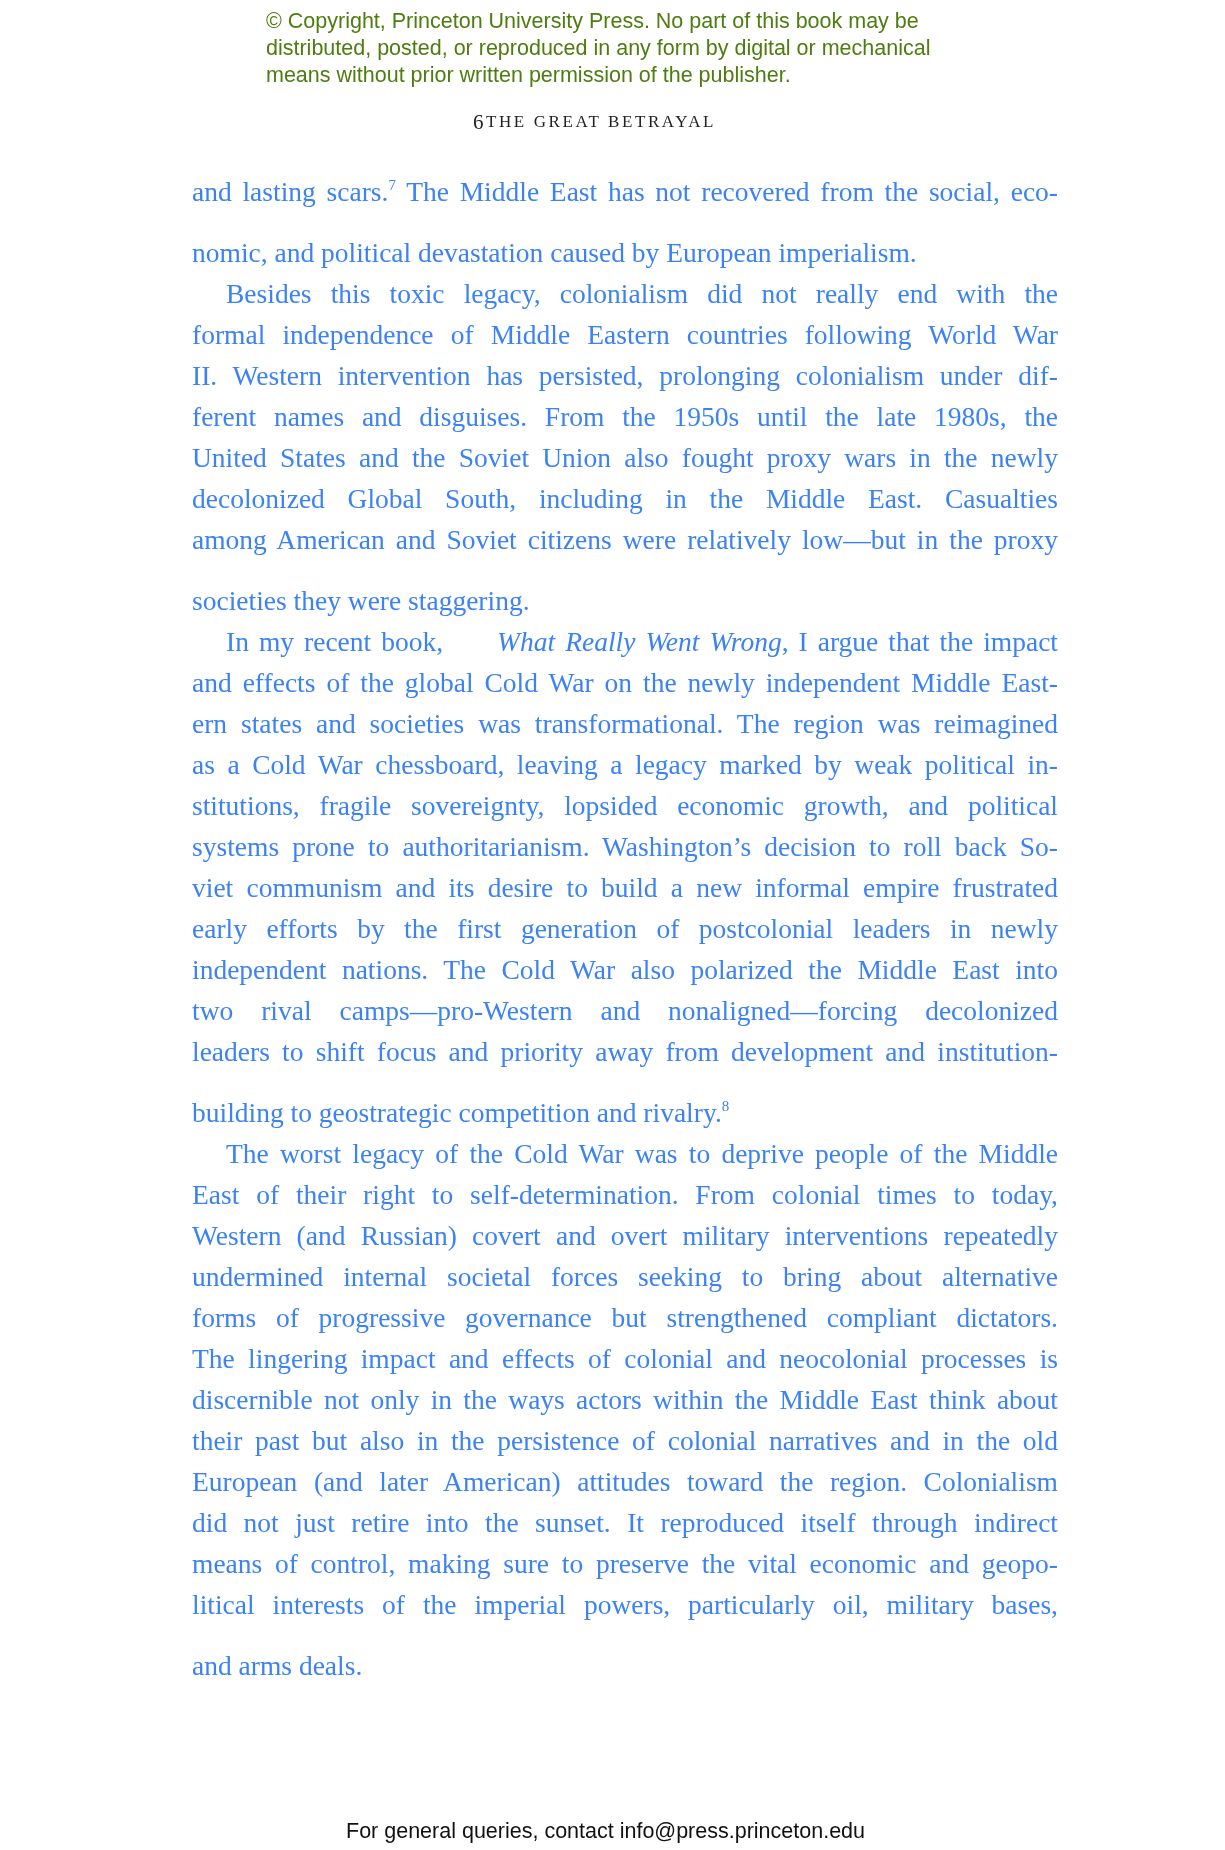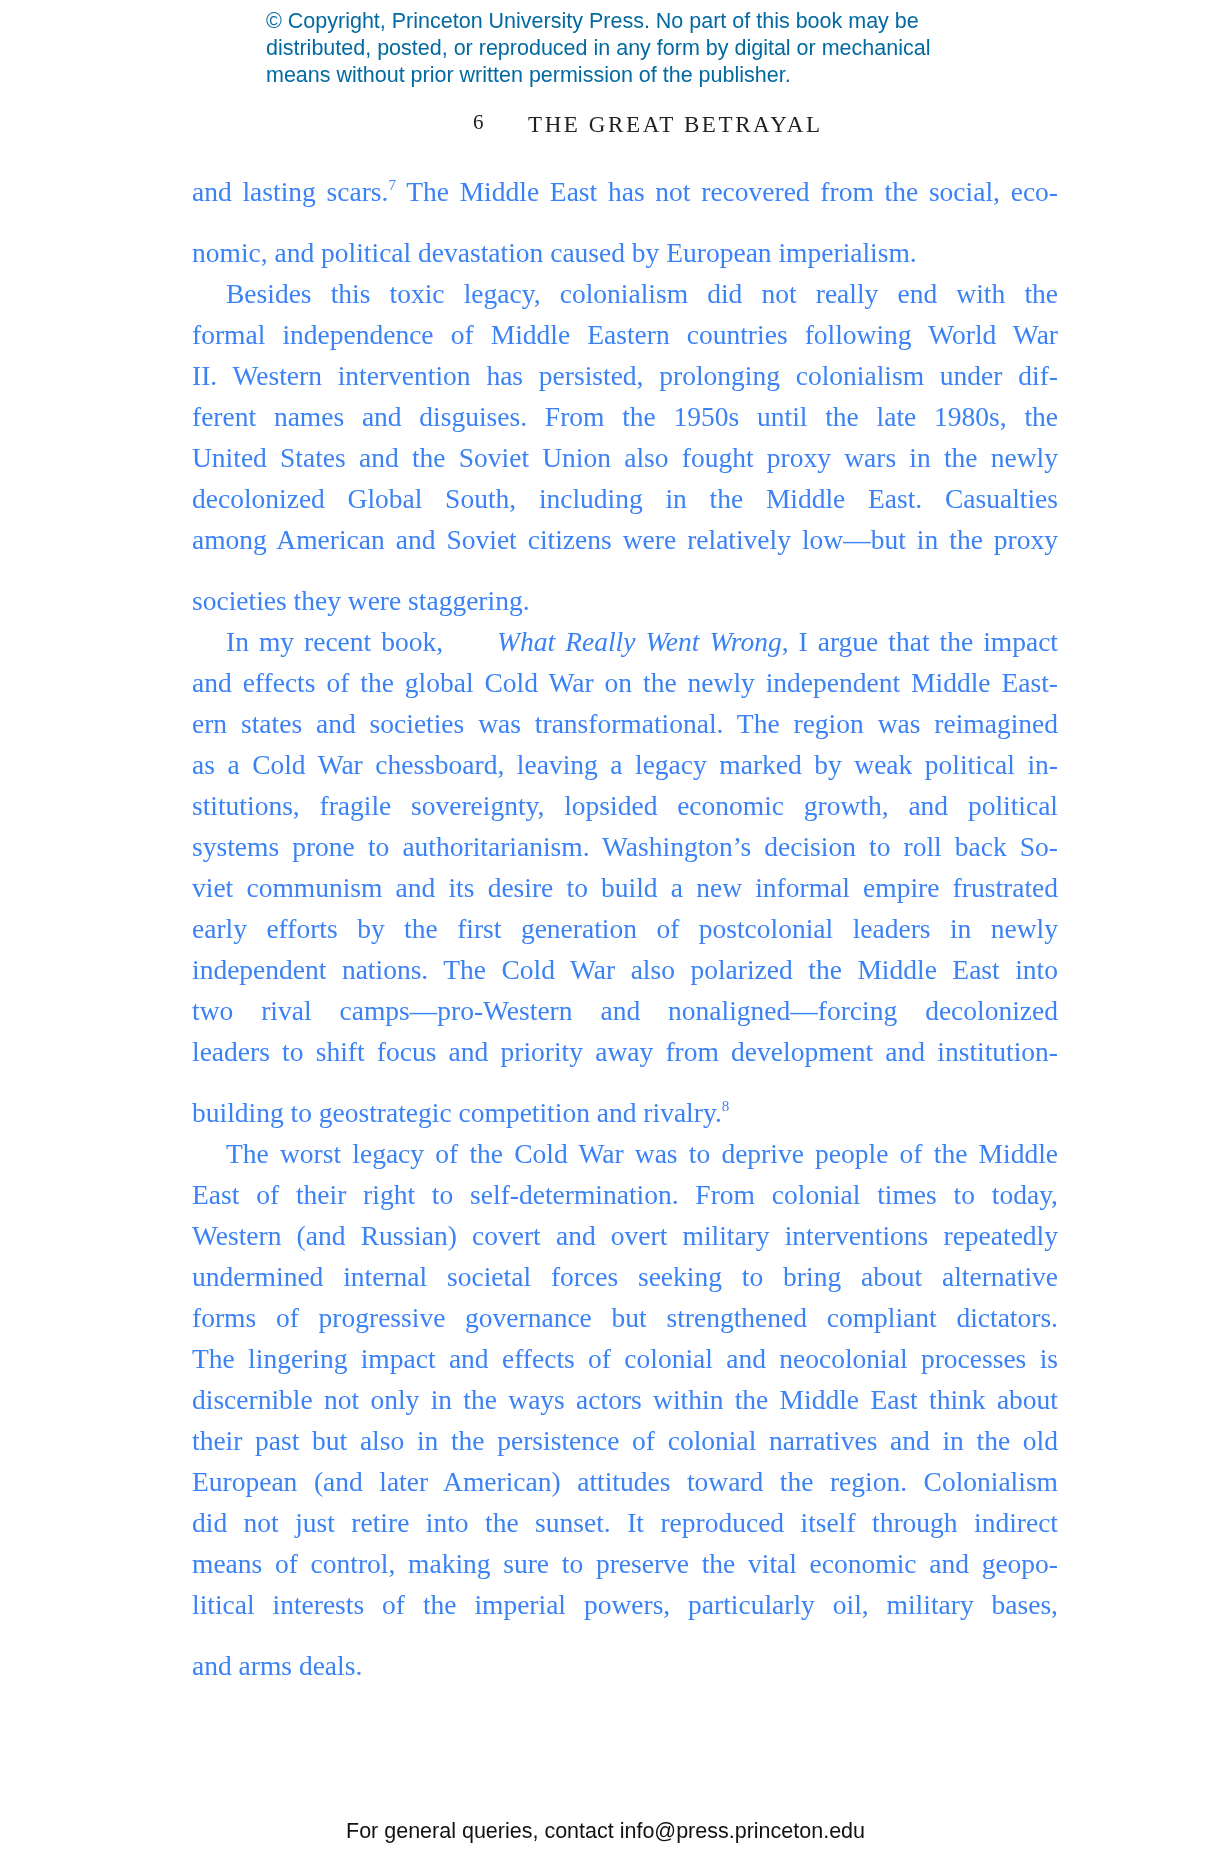--- a/index.html
+++ b/index.html
@@ -1,28 +1,28 @@
 <!DOCTYPE html>
 <html><head>
 <meta charset="utf-8">
 <style>
   html, body { margin: 0; padding: 0; background: #ffffff; }
   body { width: 1225px; height: 1850px; position: relative; overflow: hidden; }
   .copyright {
     position: absolute; left: 266px; top: 8px; width: 760px;
     font-family: "Liberation Sans", sans-serif; font-size: 21.5px; line-height: 27px;
-    color: #0369a1;
+    color: #4d7c0f;
   }
   .copyright div { white-space: nowrap; }
   .running-head {
     position: absolute; left: 0; width: 1225px; top: 110px; text-align: left;
     font-family: "Liberation Serif", serif; font-size: 19px; color: #222;
   }
   .running-head .pg { position: absolute; left: 473px; font-size: 21px; }
-  .running-head .title { position: absolute; left: 528px; letter-spacing: 2.6px; font-size: 23px; top: 2px; }
+  .running-head .title { position: absolute; left: 486px; letter-spacing: 2.6px; font-size: 17px; top: 2px; }
   .body-text {
     position: absolute; left: 192px; top: 171px; width: 866px;
     font-family: "Liberation Serif", serif; font-size: 27.5px; line-height: 41px;
     color: #3b82f6;
   }
   .line { white-space: nowrap; text-align: justify; text-align-last: justify; height: 41px; overflow: visible; }
   .line.last { text-align-last: left; margin-top: 20px; }
   .line.indent { padding-left: 34px; }
   .line em { font-style: italic; margin-left: 44px; }
   sup { font-size: 15px; line-height: 0; vertical-align: 11px; }

